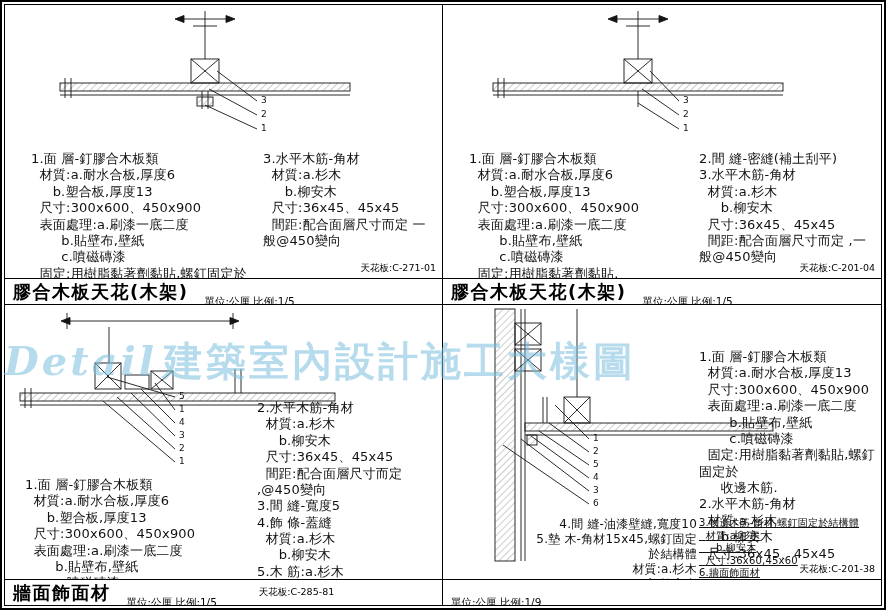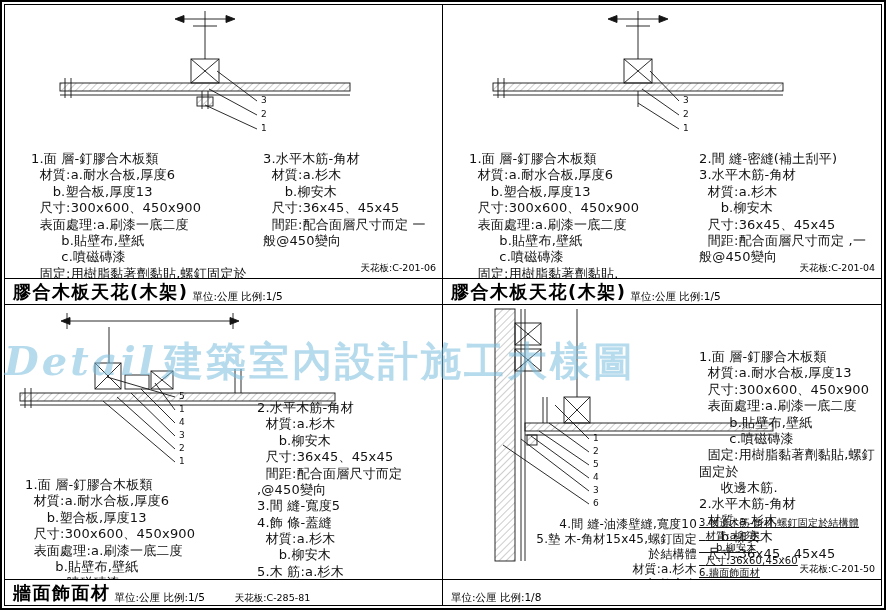--- a/index.html
+++ b/index.html
@@ -21,22 +21,22 @@
   .hatchbox { stroke:#141414; stroke-width:0.9; }
 
   .note {
     position:absolute; font-size:13px; line-height:1.26; color:#111;
     white-space:pre-wrap; letter-spacing:0.2px;
   }
   .callout { position:absolute; font-size:9px; color:#111; }
 
   .titlebar {
     position:absolute; left:0; right:0; bottom:0; height:26px;
-    border-top:1.5px solid #000; display:flex; align-items:flex-end;
-    gap:4px; padding:0 8px; background:#fff;
+    border-top:1.5px solid #000; display:flex; align-items:center;
+    gap:16px; padding:0 8px; background:#fff;
   }
   .title { font-size:18px; font-weight:bold; letter-spacing:1.5px; color:#000; white-space:nowrap; }
   .unitscale { font-size:10.5px; color:#000; white-space:nowrap;margin-top:20px; }
   .ref-above { position:absolute; right:6px; bottom:29px; font-size:9.5px; color:#000; }
   .ref-inline { font-size:9.5px; color:#000; margin-left:26px; white-space:nowrap; }
 
   .watermark {
     position:absolute; left:2px; top:332px; width:872px; z-index:10;
     pointer-events:none; white-space:nowrap; overflow:hidden;
     font-size:40px; font-weight:bold; letter-spacing:3px;
@@ -95,21 +95,21 @@
   表面處理:a.刷漆一底二度
        b.貼壁布,壁紙
        c.噴磁磚漆
   固定:用樹脂黏著劑黏貼,螺釘固定於水平木筋.
 2.間 縫:a.離縫6,兩邊預留各留10,刷漆一底一度.</div>
     <div class="note" style="left:258px; top:146px; width:172px;">3.水平木筋-角材
   材質:a.杉木
      b.柳安木
   尺寸:36x45、45x45
   間距:配合面層尺寸而定 一般@450變向</div>
-    <span class="ref-above">天花板:C-201-06</span>
+    <span class="ref-above">天花板:C-271-01</span>
     <div class="titlebar">
       <span class="title">膠合木板天花(木架)</span>
       <span class="unitscale">單位:公厘 比例:1/5</span>
     </div>
   </section>
 
   <section class="panel" id="p1">
     <div class="drawing">
       <svg width="437" height="142" viewBox="0 0 437 142">
         <defs>
@@ -308,23 +308,23 @@
   尺寸:36x45、45x45</div>
     <div class="note" style="left:86px; top:212px; width:168px; font-size:12px;text-align:right;">4.間 縫-油漆壁縫,寬度10
 5.墊 木-角材15x45,螺釘固定於結構體
   材質:a.杉木
      b.柳安木</div>
     <div class="note" style="left:256px; top:212px; width:178px; font-size:10px;text-decoration:underline;">3.收邊木筋-角材,螺釘固定於結構體
   材質:a.杉木
      b.柳安木
   尺寸:36x60,45x60
 6.牆面飾面材</div>
-    <span class="ref-above">天花板:C-201-50</span>
+    <span class="ref-above">天花板:C-201-38</span>
     <div class="titlebar">
-      <span class="unitscale">單位:公厘 比例:1/8</span>
+      <span class="unitscale">單位:公厘 比例:1/9</span>
     </div>
   </section>
 
   <div class="watermark">
     <span class="latin">Detail</span><span class="cjk">建築室內設計施工大樣圖</span>
   </div>
 
 </div>
 
 </body></html>

